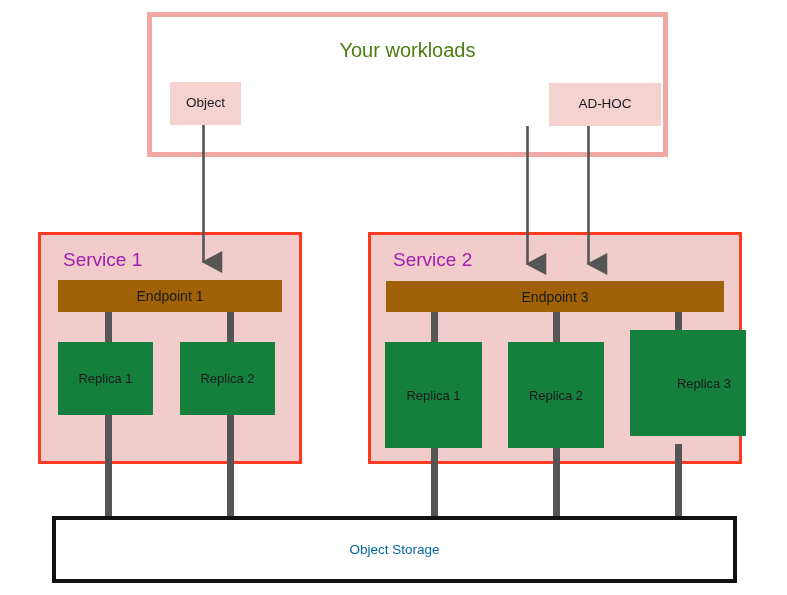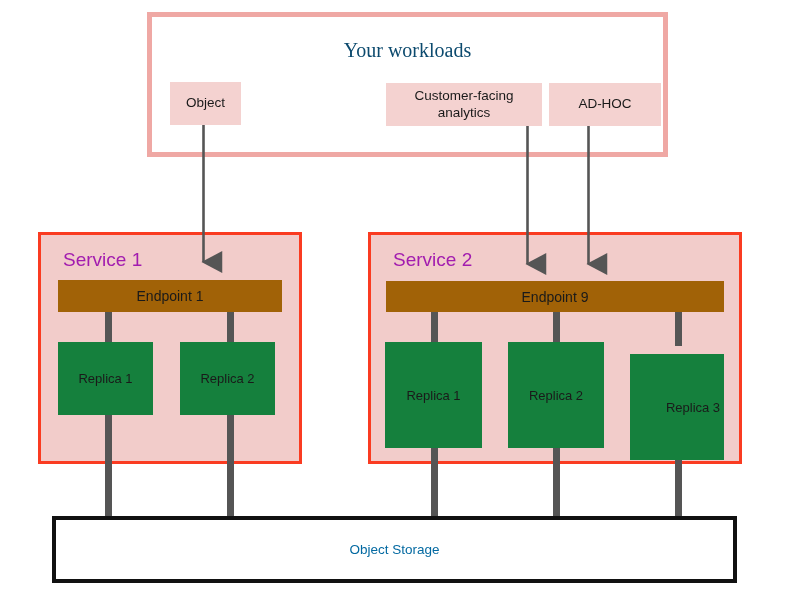--- a/index.html
+++ b/index.html
@@ -30,22 +30,22 @@
     background: #ffffff;
     box-sizing: border-box;
   }
   .workloads-title {
     position: absolute;
     left: 0;
     top: 22px;
     width: 100%;
     text-align: center;
     font-size: 20px;
-    color: #0c4a6e;
-    font-family: Liberation Serif, serif;
+    color: #4d7c0f;
+    font-family: Liberation Sans, sans-serif;
   }
 
   
   .chip {
     position: absolute;
     background: #F4D2D0;
     color: #1a1a1a;
     font-size: 13.5px;
     display: flex;
     align-items: center;
@@ -98,21 +98,21 @@
     font-size: 13px;
     display: flex;
     align-items: center;
     justify-content: center;
     box-sizing: border-box;
   }
   .s1-r1 { left: 58px;  top: 342px; width: 95px; height: 73px; }
   .s1-r2 { left: 180px; top: 342px; width: 95px; height: 73px; }
   .s2-r1 { left: 385px; top: 342px; width: 97px; height: 106px; }
   .s2-r2 { left: 508px; top: 342px; width: 96px; height: 106px; }
-  .s2-r3 { left: 630px; top: 354px; width: 94px; height: 106px; padding-left: 32px; }
+  .s2-r3 { left: 630px; top: 330px; width: 116px; height: 106px; padding-left: 32px; }
 
   
   .object-storage {
     position: absolute;
     left: 52px;
     top: 516px;
     width: 685px;
     height: 67px;
     border: 4px solid #111111;
     background: #ffffff;
@@ -145,21 +145,20 @@
 <body>
 
 <div id="canvas">
 
   <div class="workloads-box">
     <div class="workloads-title">Your workloads</div>
   </div>
 
   <div class="chip chip-writes">Object</div>
 
-  <div class="chip chip-cfa">Customer-facing analytics</div>
 
   <div class="chip chip-adhoc">AD-HOC</div>
 
   <div class="service-box service-1">
     <div class="service-title">Service 1</div>
   </div>
 
   <div class="pipe" style="left:105px; top:310px; height:36px;"></div>
   <div class="pipe" style="left:227px; top:310px; height:36px;"></div>
 
@@ -176,21 +175,21 @@
   </div>
 
   <div class="pipe" style="left:431px; top:310px; height:36px;"></div>
   <div class="pipe" style="left:553px; top:310px; height:36px;"></div>
   <div class="pipe" style="left:675px; top:310px; height:36px;"></div>
 
   <div class="pipe" style="left:431px; top:444px; height:76px;"></div>
   <div class="pipe" style="left:553px; top:444px; height:76px;"></div>
   <div class="pipe" style="left:675px; top:444px; height:76px;"></div>
 
-  <div class="endpoint endpoint-2">Endpoint 9</div>
+  <div class="endpoint endpoint-2">Endpoint 3</div>
 
   <div class="replica s2-r1">Replica 1</div>
   <div class="replica s2-r2">Replica 2</div>
   <div class="replica s2-r3">Replica 3</div>
 
   <div class="object-storage">Object Storage</div>
 
   <svg class="arrows" viewBox="0 0 787 595" xmlns="http://www.w3.org/2000/svg">
     <defs>
       <marker id="ah" markerWidth="9" markerHeight="9" refX="4.5" refY="7.6" orient="auto" markerUnits="strokeWidth">

